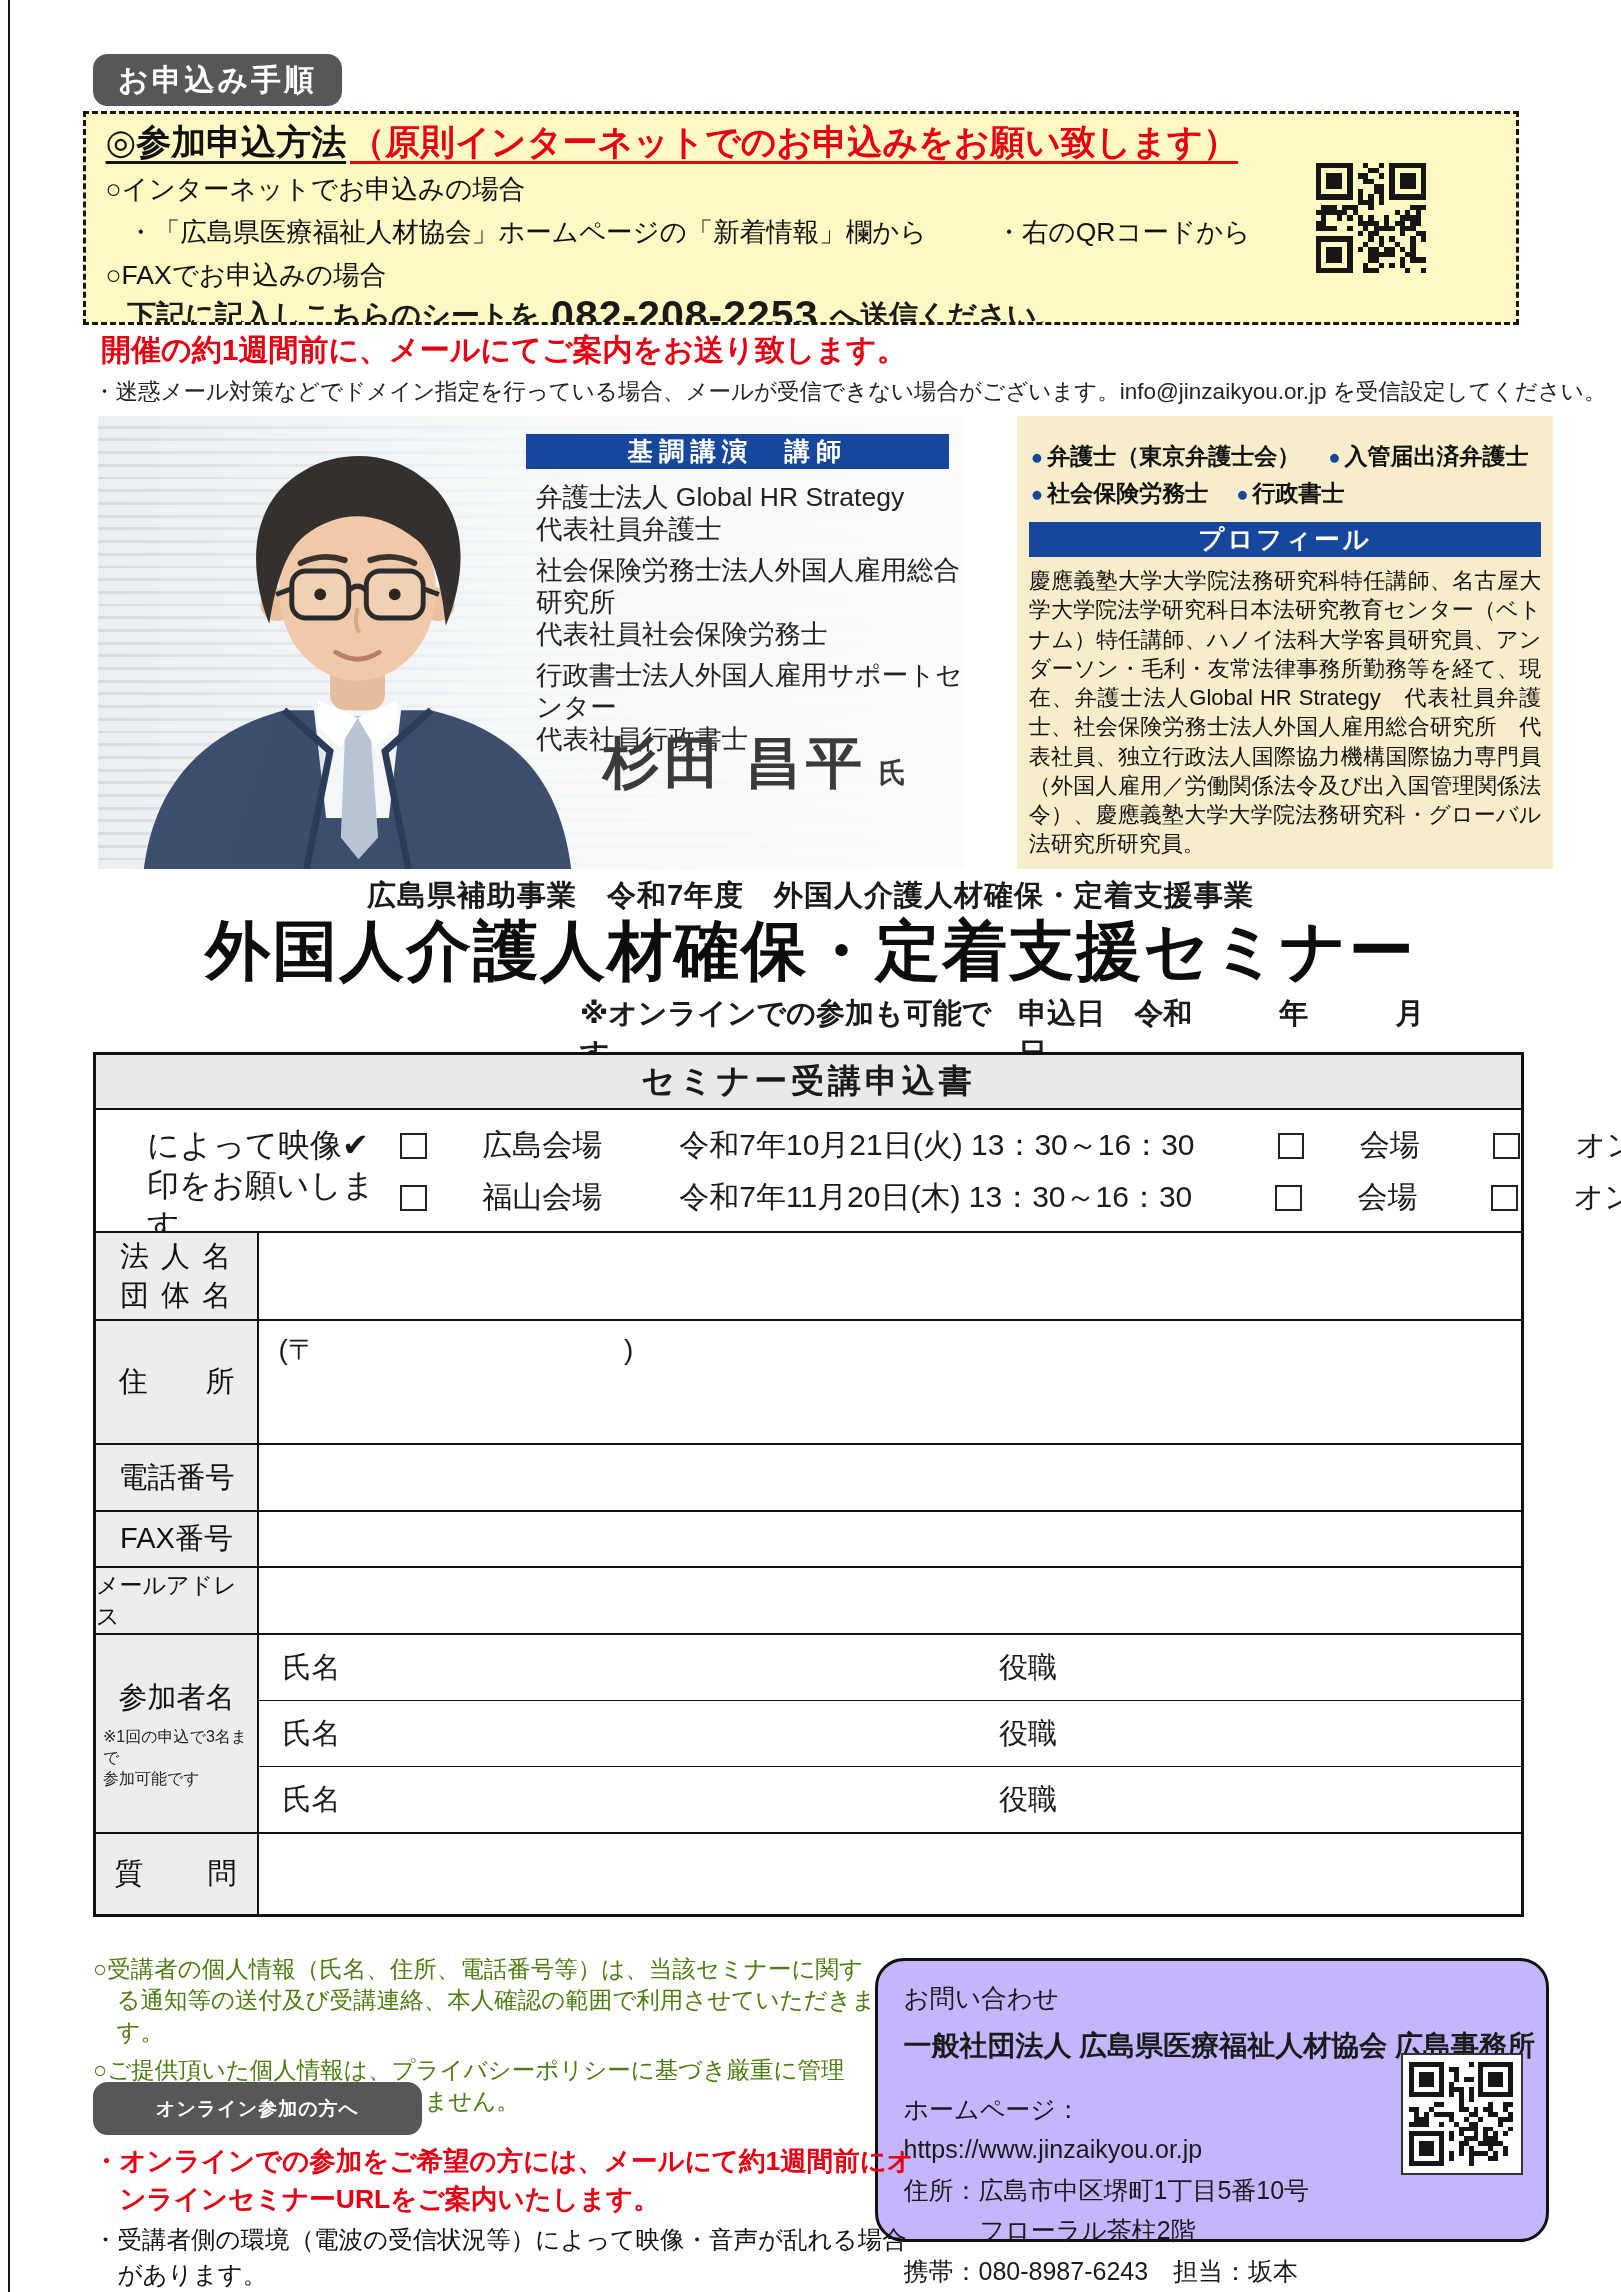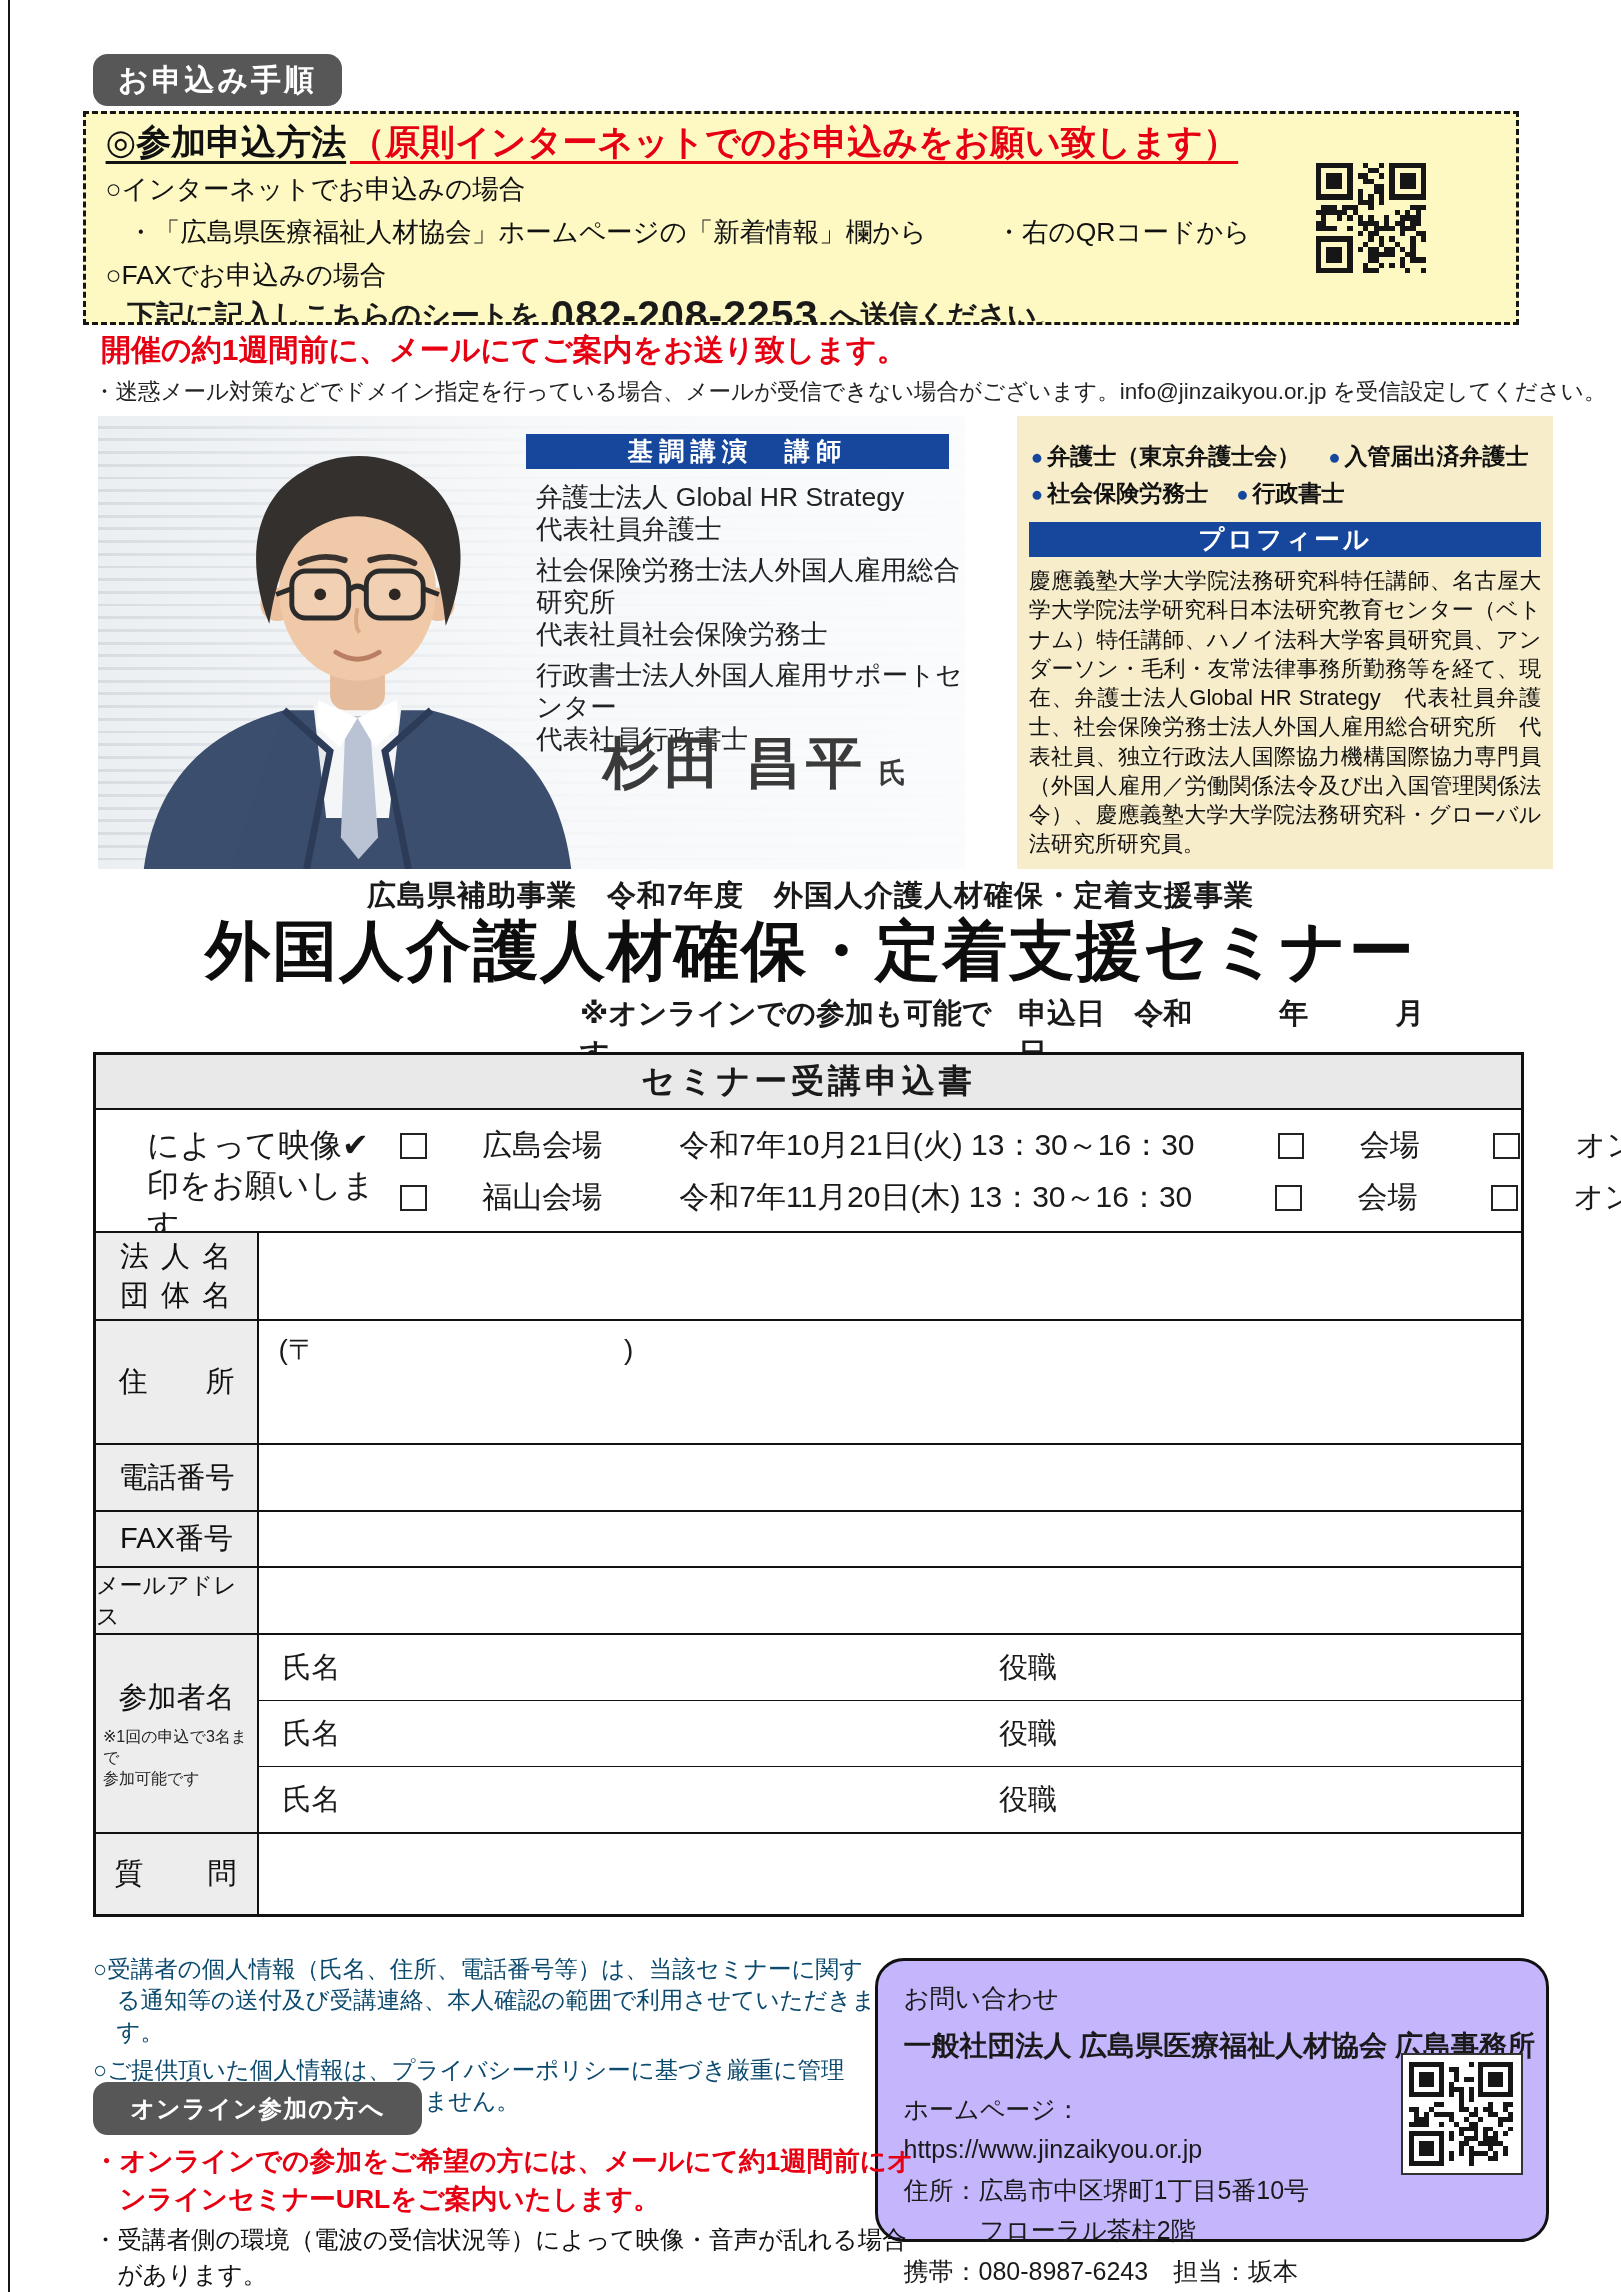--- a/index.html
+++ b/index.html
@@ -16,21 +16,21 @@
     color:var(--ink);
     font-family:"Liberation Sans","DejaVu Sans",sans-serif;
   }
   .edge-line{position:absolute;left:7.8px;top:0;width:2px;height:2293px;background:#161616;}
 
   .gray-badge{
     position:absolute;background:var(--gray-badge);color:#fff;font-weight:bold;
     border-radius:14.7px;display:flex;align-items:center;justify-content:center;
   }
   #badge-procedure{left:93px;top:54px;width:249px;height:52px;font-size:30px;letter-spacing:2.9px;}
-  #badge-online{left:93px;top:2082px;width:329px;height:53px;font-size:24px;letter-spacing:1px;}
+  #badge-online{left:93px;top:2082px;width:329px;height:53px;font-size:19px;letter-spacing:1px;}
 
   
   .apply-box{
     position:absolute;left:83px;top:111px;width:1436px;height:214px;
     border:3.9px dashed #161616;padding:5.9px 0 0 19.6px;overflow:hidden;background:#fef9c3;
   }
   .ab-title{font-size:35px;font-weight:bold;line-height:1.25;}
   .ab-title .t-black{color:#111;text-decoration:underline;text-underline-offset:6.9px;text-decoration-thickness:2.9px;}
   .ab-title .t-red{color:var(--red);text-decoration:underline;text-underline-offset:6.9px;text-decoration-thickness:2.9px;margin-left:3.9px;}
   .ab-line{font-size:26.5px;line-height:1.2;margin-top:10.8px;color:#111;}
@@ -110,21 +110,21 @@
   .row-participants{height:199px;}
   .pnote{font-size:16px;line-height:1.32;margin-top:7.8px;align-self:flex-start;padding-left:6.9px;color:#222;}
   .participant-row{height:66px;border-bottom:1px solid #111;position:relative;}
   .participant-row.last{border-bottom:none;height:66px;}
   .p-name{position:absolute;left:23.5px;top:50%;transform:translateY(-50%);font-size:29px;}
   .p-pos{position:absolute;left:740px;top:50%;transform:translateY(-50%);font-size:29px;}
   .row-question{height:80px;}
   .row-question .ft-label{letter-spacing:2px;}
 
   
-  .privacy{position:absolute;left:93px;top:1954px;width:792px;font-size:23.5px;line-height:1.33;color:#0c4a6e;}
+  .privacy{position:absolute;left:93px;top:1954px;width:792px;font-size:23.5px;line-height:1.33;color:#4d7c0f;}
   .privacy p{padding-left:23.5px;text-indent:-23.5px;margin-bottom:6.9px;}
 
   .contact-box{position:absolute;left:875px;top:1958px;width:674px;height:284px;border:3.9px solid #111;border-radius:29px;
     padding:19.6px 25.5px;background:#c4b5fd;}
   .cb-heading{font-size:25.5px;}
   .cb-org{font-size:28px;font-weight:bold;margin-top:11.8px;white-space:nowrap;}
   .cb-lines{margin-top:23.5px;font-size:25px;line-height:1.62;width:470px;}
   .cb-addr2{padding-left:76px;}
   .cb-qr{position:absolute;right:23.5px;top:92px;width:122px;height:122px;border:2px solid #333;padding:6.9px;background:#fff;}
 

